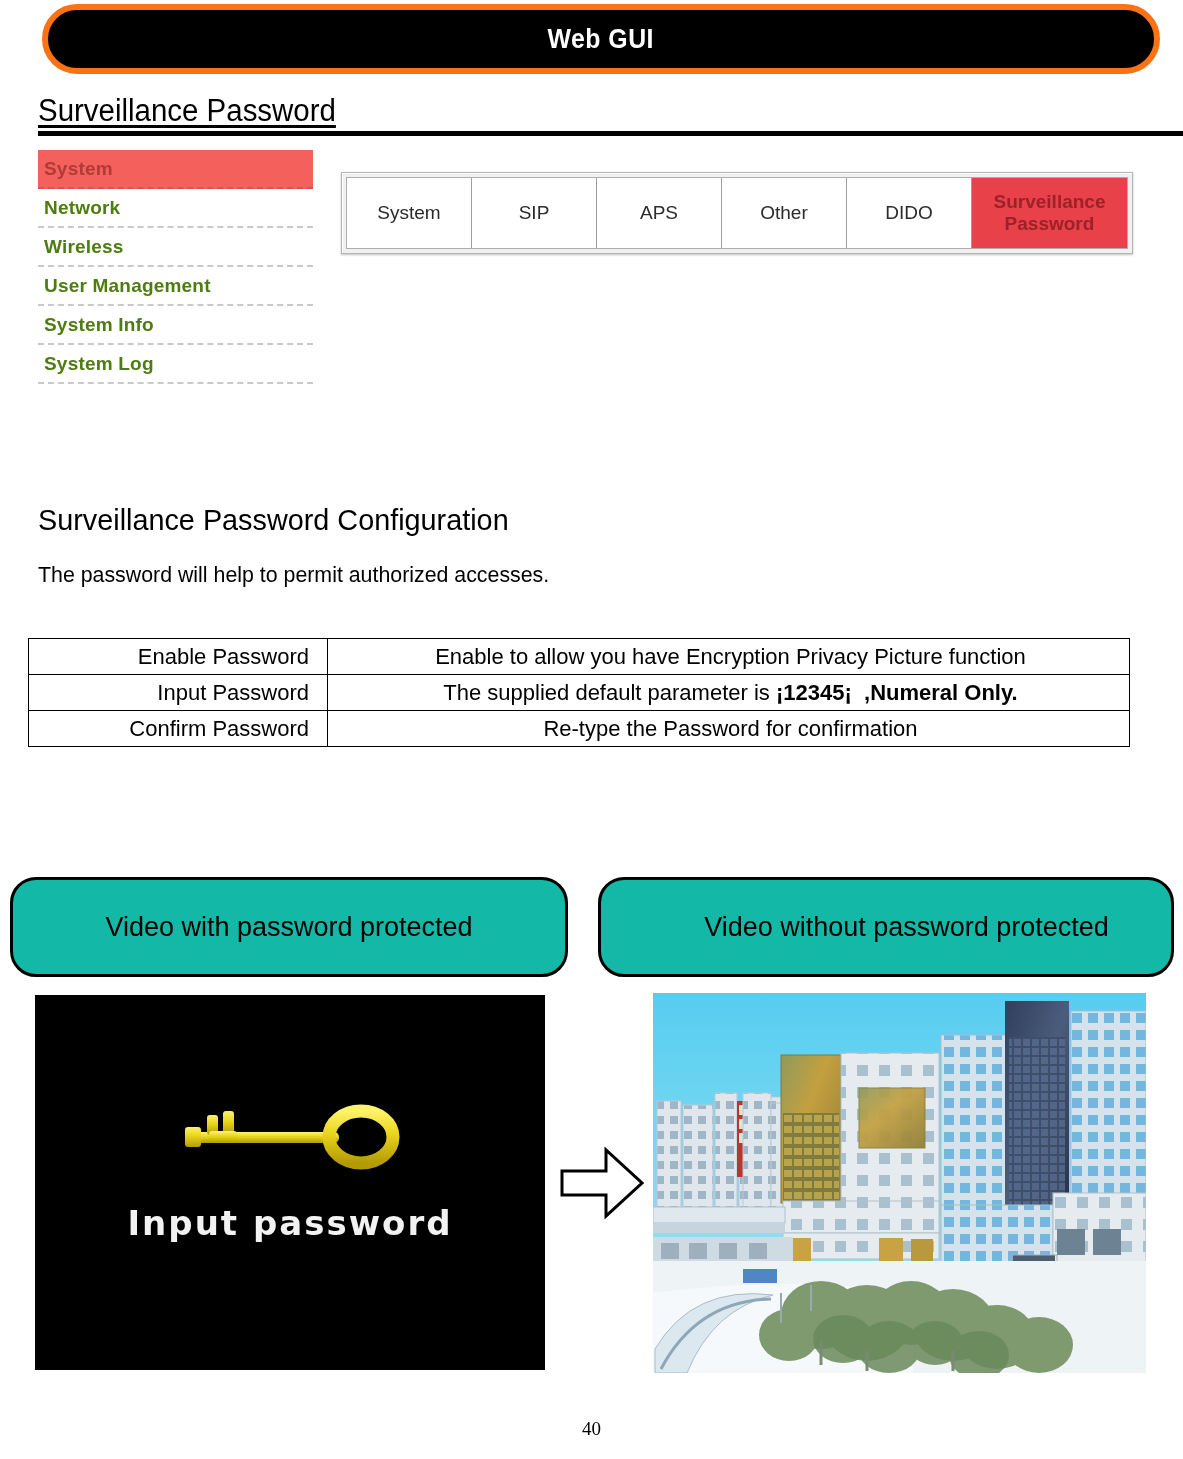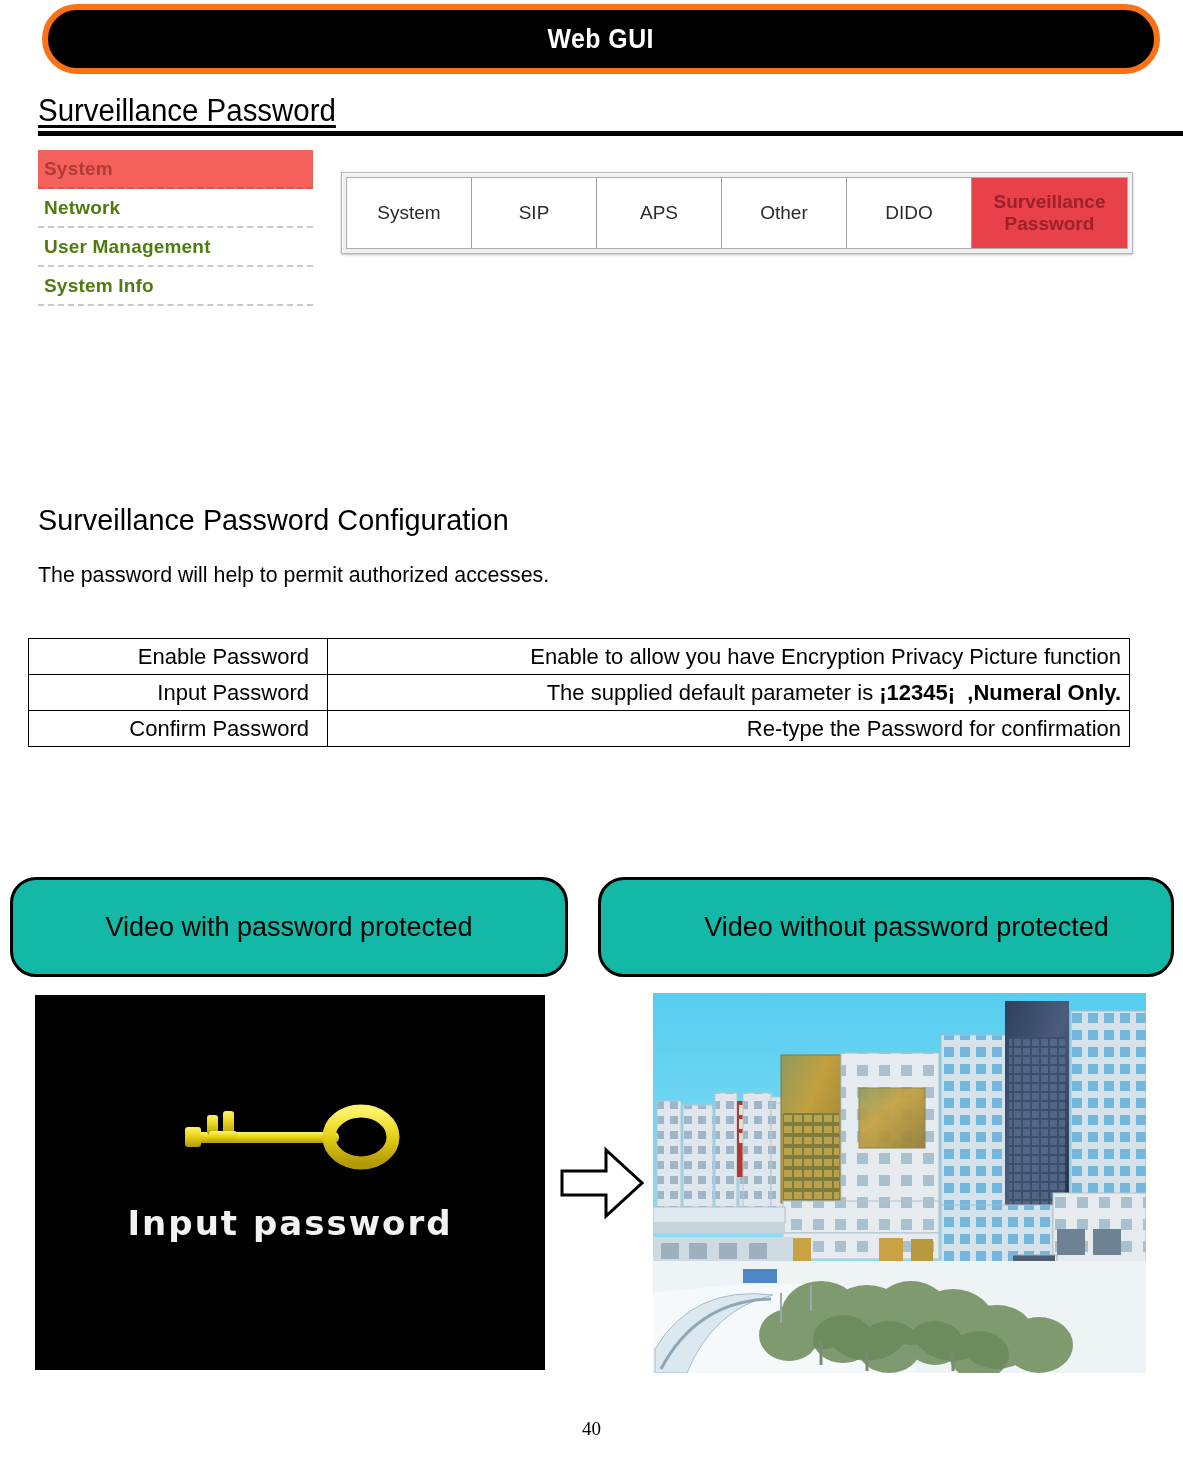--- a/index.html
+++ b/index.html
@@ -167,21 +167,21 @@
     padding: 0 8px;
     vertical-align: middle;
     line-height: 26px;
   }
   .param-table td.label {
     width: 272px;
     text-align: right;
     padding-right: 18px;
     white-space: nowrap;
   }
-  .param-table td.desc { text-align: right; padding-left: 12px; }
+  .param-table td.desc { text-align: center; padding-left: 12px; }
   .desc b { font-weight: bold; }
 
   
   .cap-box {
     position: absolute;
     border: 3px solid #000;
     border-radius: 26px;
     box-sizing: border-box;
     display: flex;
     align-items: center;
@@ -267,24 +267,30 @@
 <div class="section-rule"></div>
 
 <div class="sidebar">
   <div class="sb-item active">
     <span>System</span>
   </div>
   <div class="sb-item">
     <span>Network</span>
   </div>
   <div class="sb-item">
+    <span>Wireless</span>
+  </div>
+  <div class="sb-item">
     <span>User Management</span>
   </div>
   <div class="sb-item">
     <span>System Info</span>
+  </div>
+  <div class="sb-item">
+    <span>System Log</span>
   </div>
 </div>
 
 <div class="tabstrip-outer">
   <div class="tabstrip-inner">
     <div class="tab">
       <span>System</span>
     </div>
     <div class="tab">
       <span>SIP</span>

